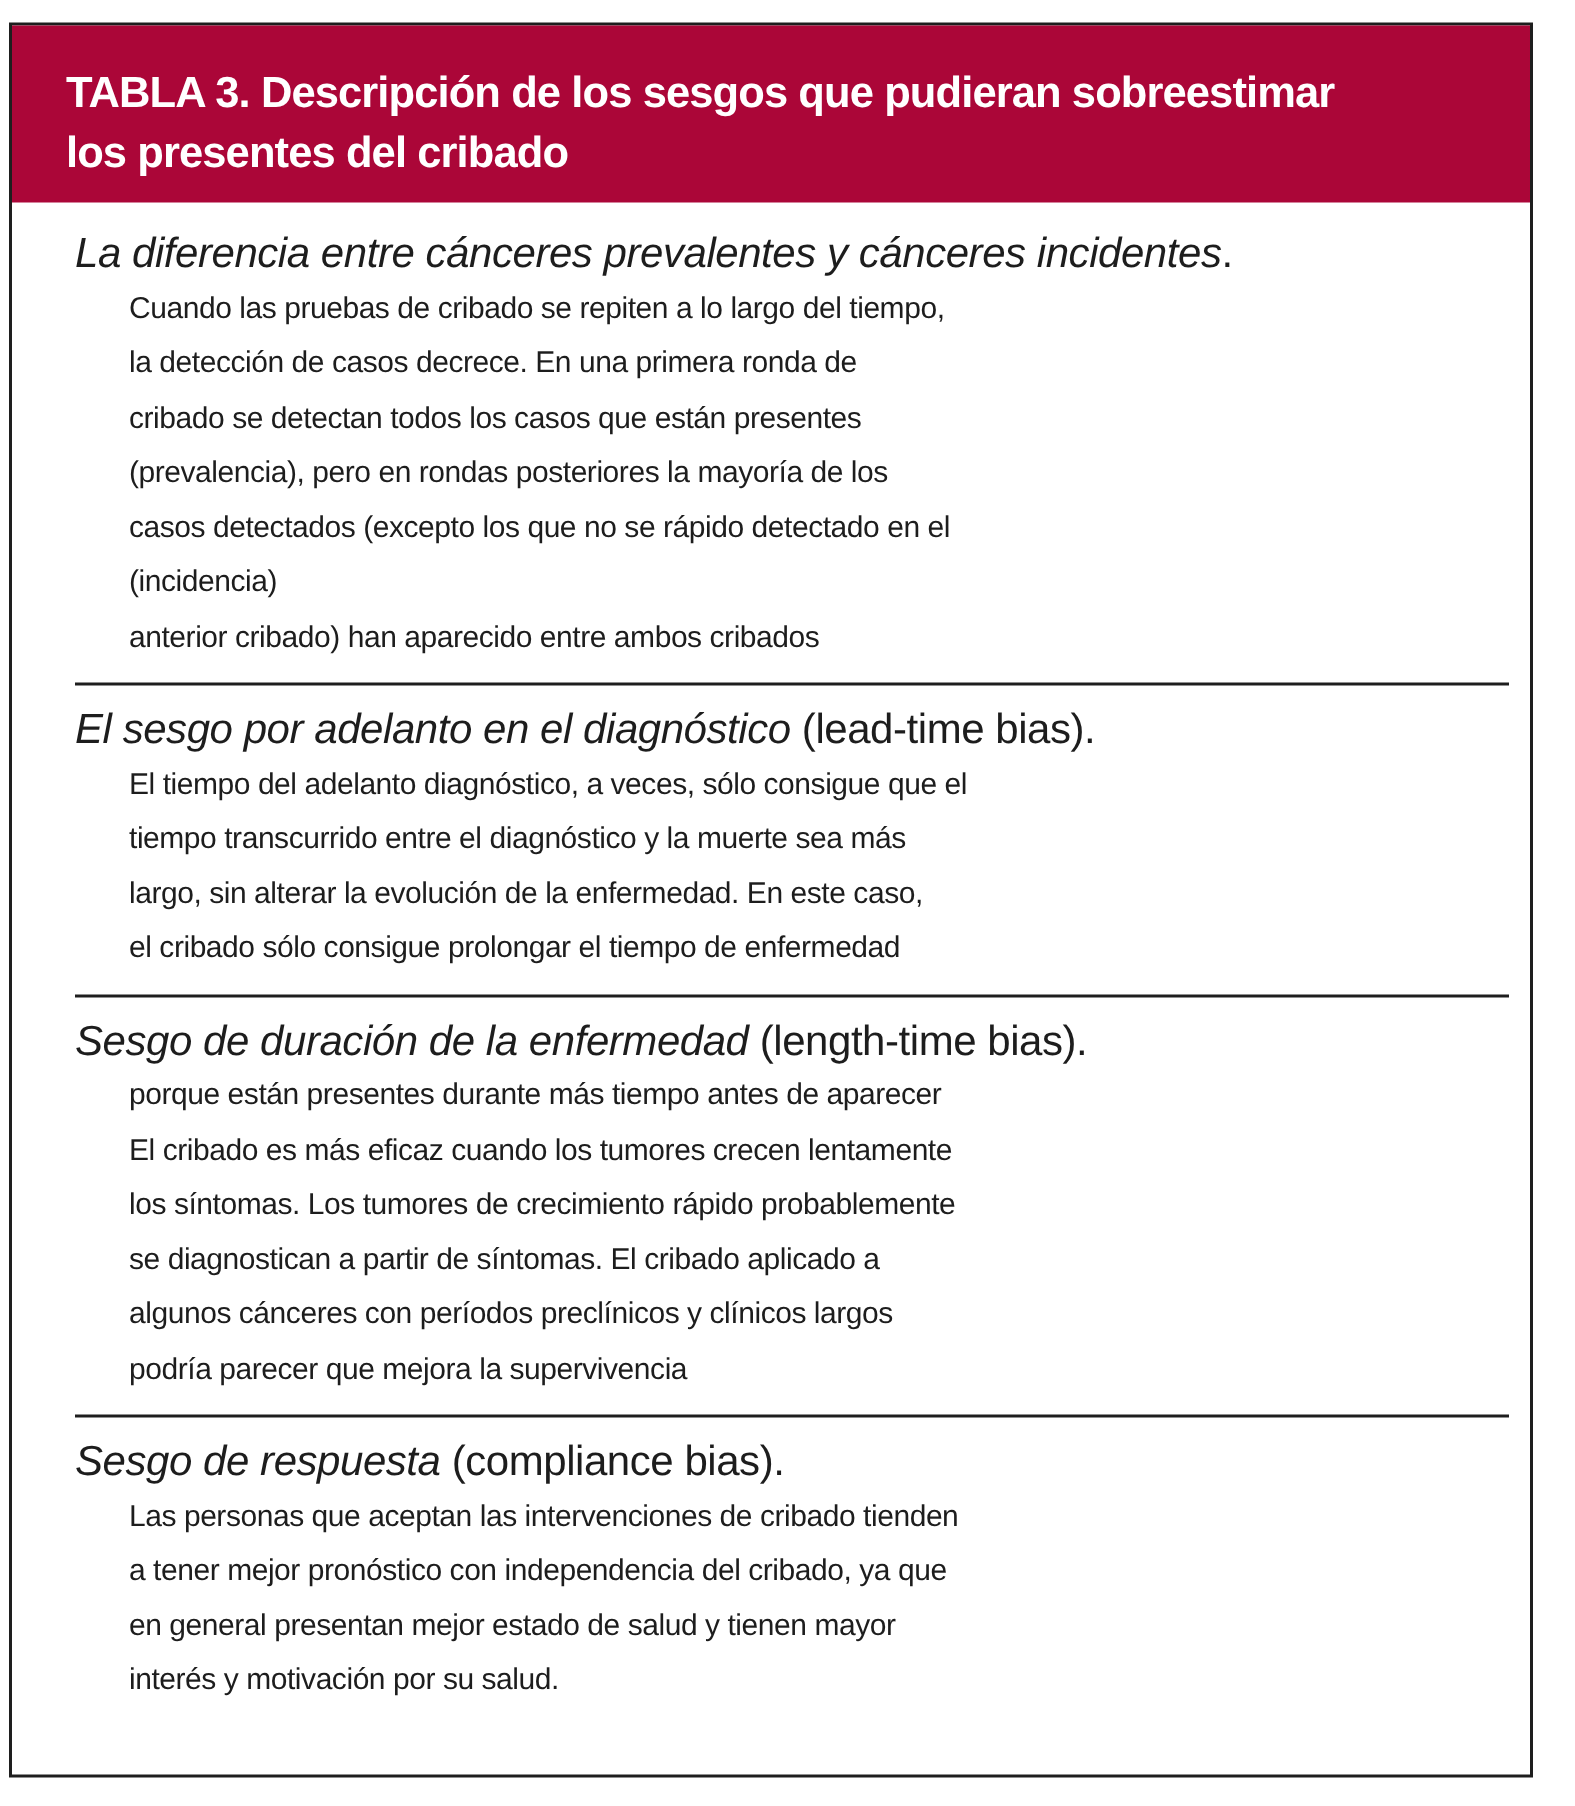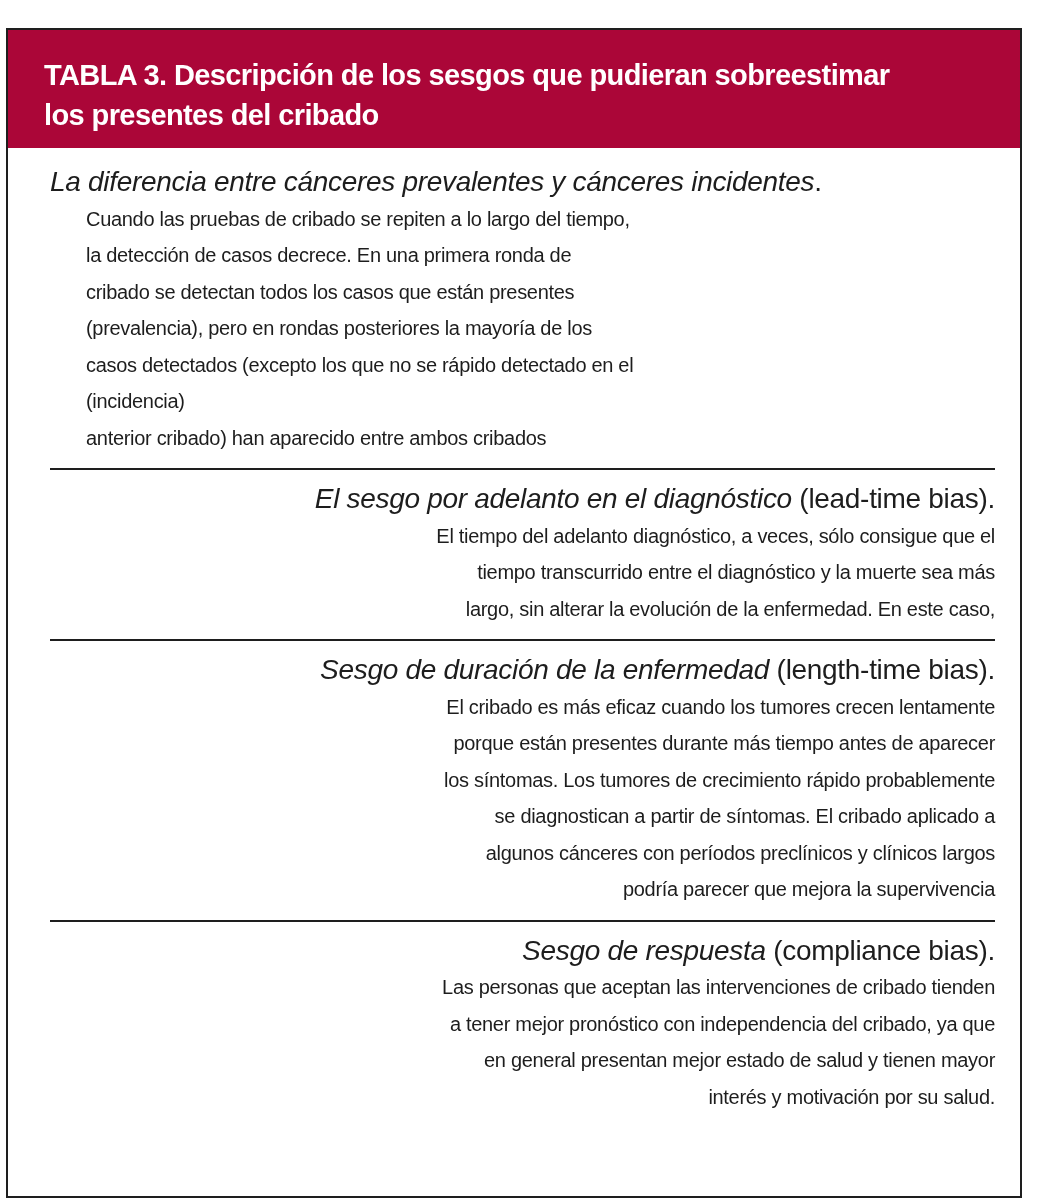--- a/index.html
+++ b/index.html
@@ -12,50 +12,49 @@
   body{
     width:1050px;height:1204px;
     background:#FFFFFF;
     font-family:"Liberation Sans","DejaVu Sans",sans-serif;
     position:relative;
     overflow:hidden;
   }
   .page{position:relative;width:1050px;height:1204px;}
   .table-box{
     position:absolute;
-    left:6px;top:28px;
+    left:6px;top:15px;
     width:1016px;height:1170px;
     border:2px solid var(--border-color);
     box-sizing:border-box;
     background:#FFFFFF;
   }
   .table-header{
     height:118px;
     box-sizing:border-box;
     background:var(--header-bg);
     color:var(--header-text);
     padding:25px 18px 0 36px;
   }
   .title-line{
     font-weight:bold;
     font-size:29px;
     line-height:40px;
     letter-spacing:-0.6px;
     white-space:nowrap;
   }
   .table-body{
-    padding:16px 25px 0 42px;
+    padding:16px 14px 0 42px;
     color:var(--text-color);
   }
   .bias-section{margin:0;}
   .bias-section + .bias-section{
     border-top:2px solid var(--border-color);
     margin-top:12px;
     padding-top:11px;
-    text-align:right;
   }
   .section-title{
     margin:0;
     font-size:28px;
     line-height:36.5px;
     letter-spacing:-0.3px;
     white-space:nowrap;
   }
   .section-title .t-italic{font-style:italic;}
   .section-title .t-roman{font-style:normal;}
@@ -91,28 +90,29 @@
             <div class="text-line">anterior cribado) han aparecido entre ambos cribados</div>
           </div>
   </section>
 
   <section class="bias-section">
     <p class="section-title"><em class="t-italic">El sesgo por adelanto en el diagnóstico</em><span class="t-roman"> (lead-time bias).</span></p>
     <div class="section-text">
             <div class="text-line">El tiempo del adelanto diagnóstico, a veces, sólo consigue que el</div>
             <div class="text-line">tiempo transcurrido entre el diagnóstico y la muerte sea más</div>
             <div class="text-line">largo, sin alterar la evolución de la enfermedad. En este caso,</div>
+            <div class="text-line">el cribado sólo consigue prolongar el tiempo de enfermedad</div>
           </div>
   </section>
 
   <section class="bias-section">
     <p class="section-title"><em class="t-italic">Sesgo de duración de la enfermedad</em><span class="t-roman"> (length-time bias).</span></p>
     <div class="section-text">
+            <div class="text-line">porque están presentes durante más tiempo antes de aparecer</div>
             <div class="text-line">El cribado es más eficaz cuando los tumores crecen lentamente</div>
-            <div class="text-line">porque están presentes durante más tiempo antes de aparecer</div>
             <div class="text-line">los síntomas. Los tumores de crecimiento rápido probablemente</div>
             <div class="text-line">se diagnostican a partir de síntomas. El cribado aplicado a</div>
             <div class="text-line">algunos cánceres con períodos preclínicos y clínicos largos</div>
             <div class="text-line">podría parecer que mejora la supervivencia</div>
           </div>
   </section>
 
   <section class="bias-section">
     <p class="section-title"><em class="t-italic">Sesgo de respuesta</em><span class="t-roman"> (compliance bias).</span></p>
     <div class="section-text">

